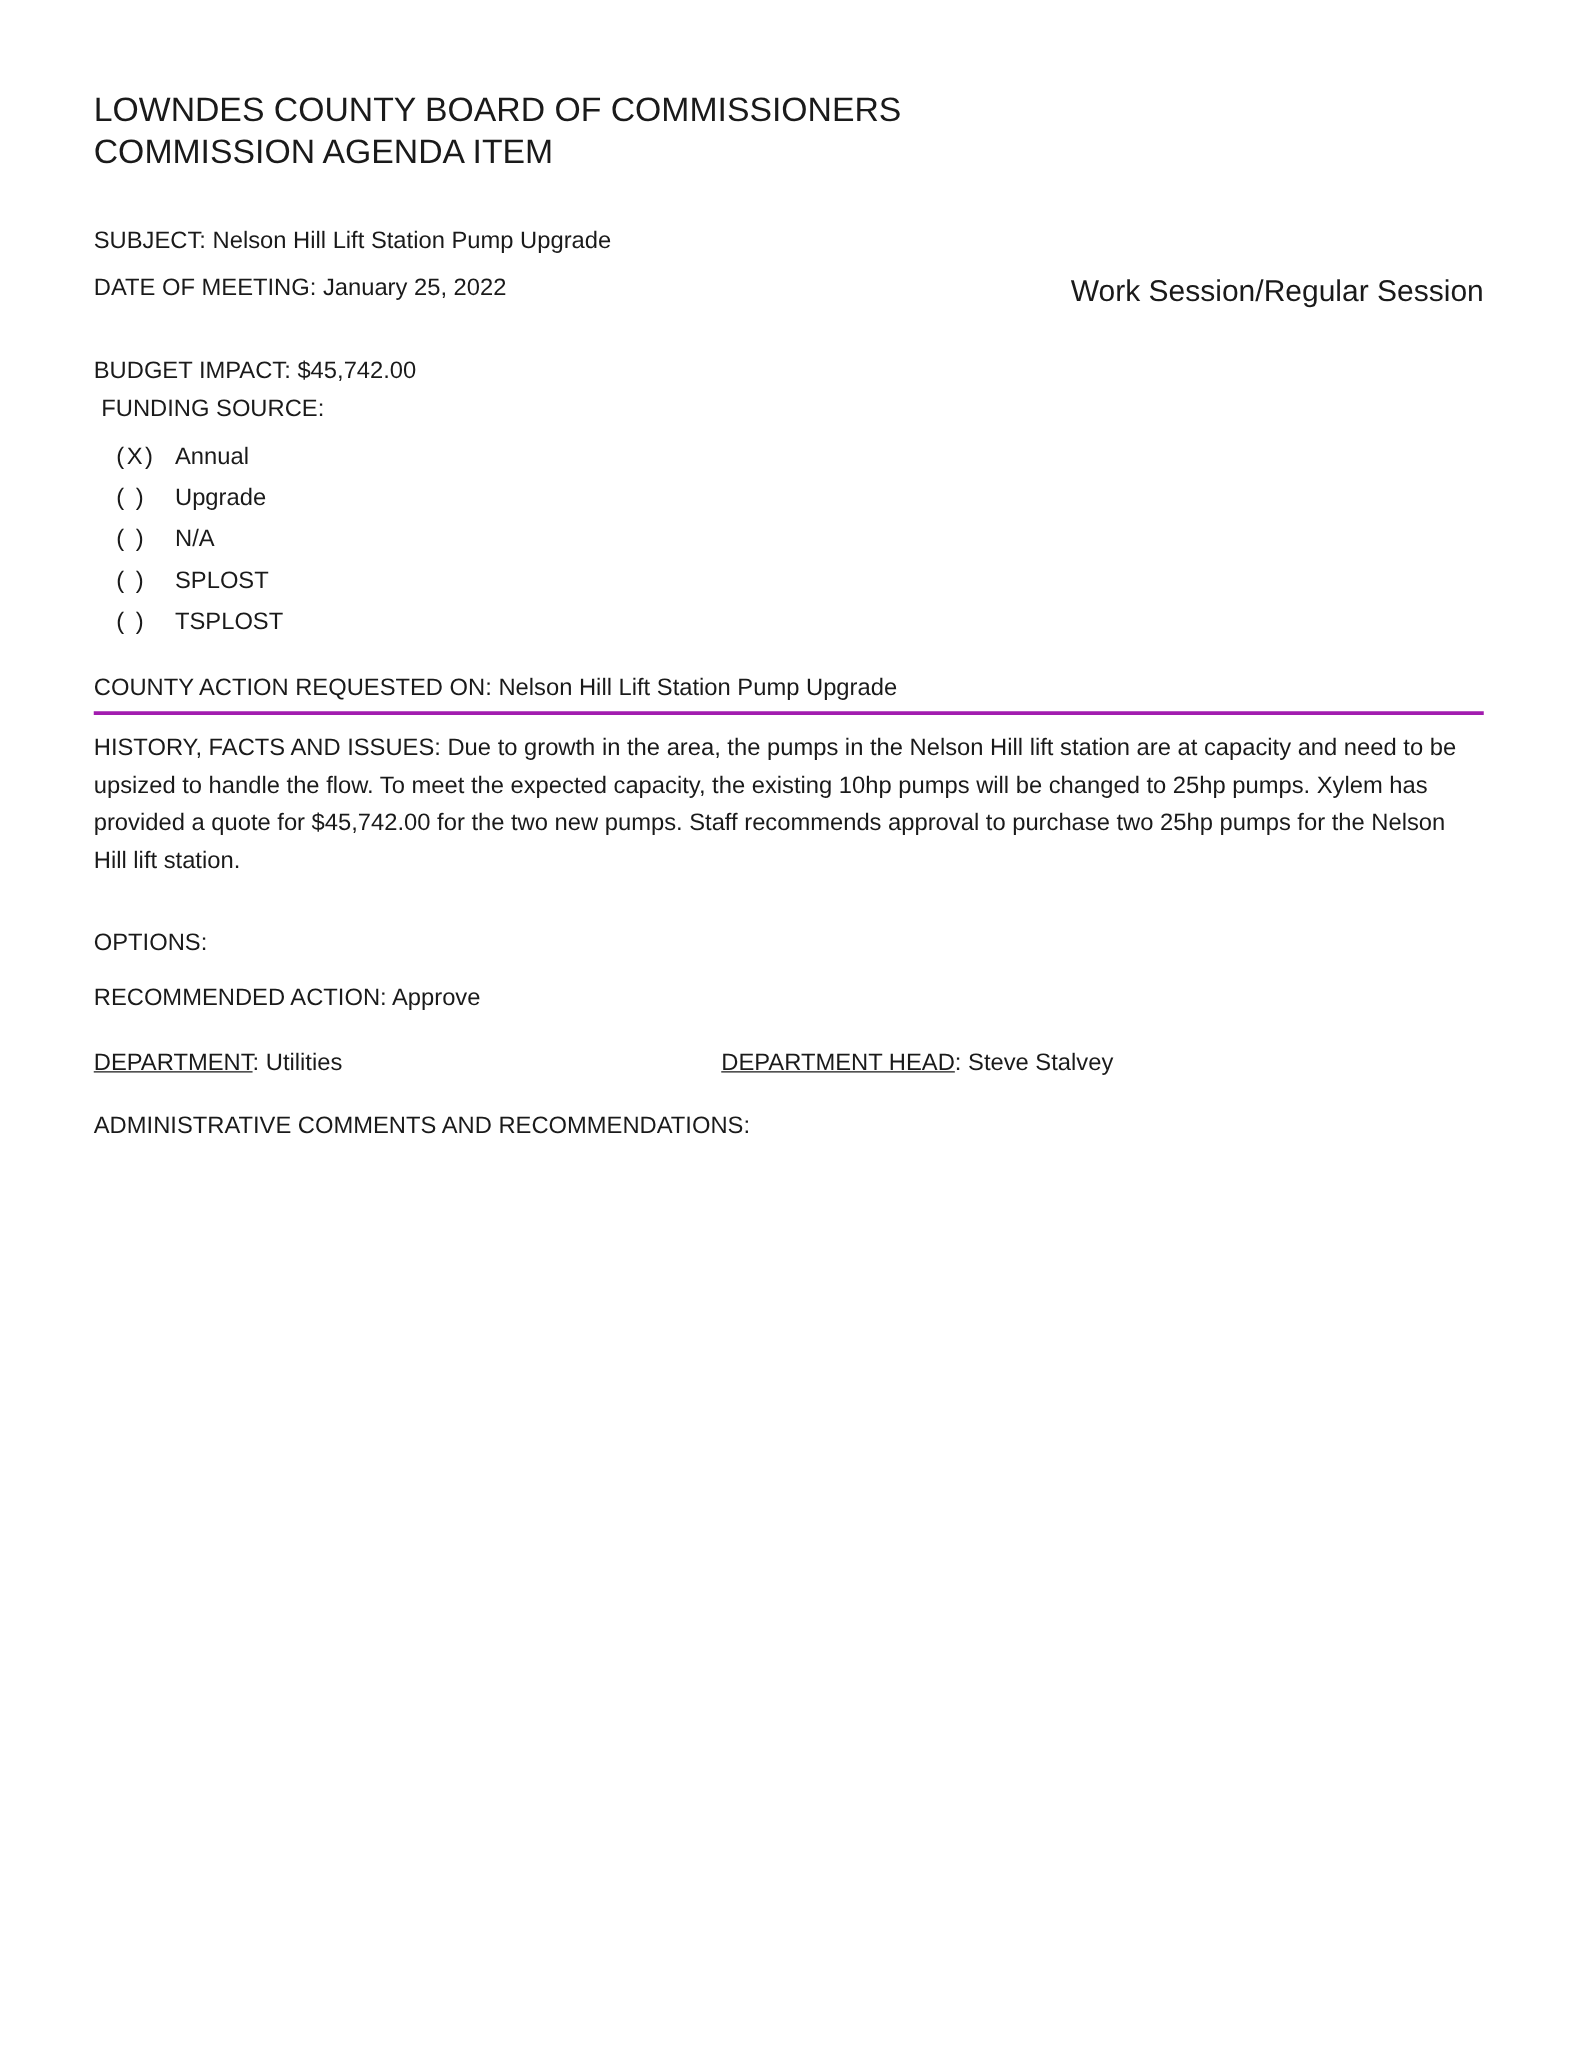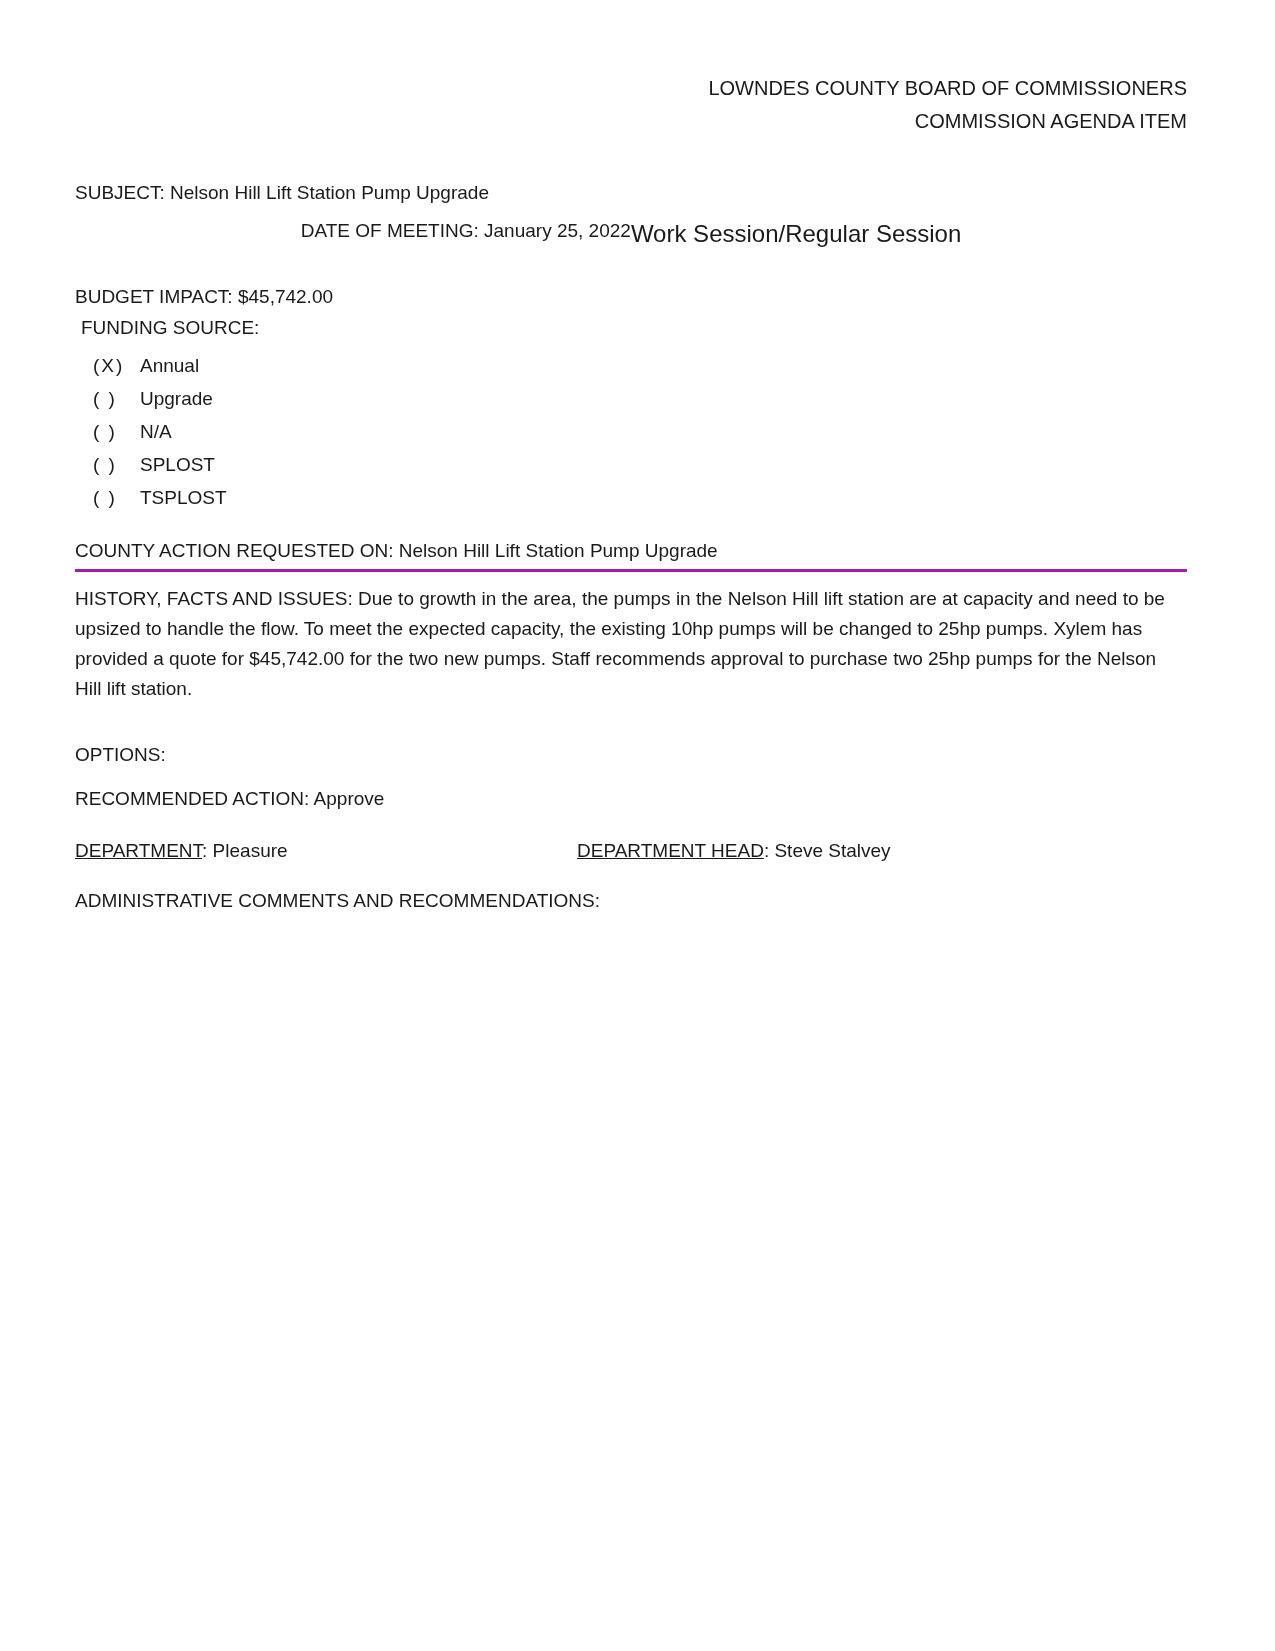--- a/index.html
+++ b/index.html
@@ -12,31 +12,31 @@
     width: 1275px;
     height: 1651px;
     background: #ffffff;
     color: #1a1a1a;
     font-family: "Liberation Sans", sans-serif;
     font-size: 19px;
     box-sizing: border-box;
     padding: 72px 88px 0 75px;
   }
   .doc-title {
-    text-align: right;
-    font-size: 20px;
+    text-align: left;
+    font-size: 27px;
     line-height: 33px;
   }
   .subject-line {
     margin-top: 44px;
   }
   .meeting-row {
     margin-top: 16px;
     display: flex;
-    justify-content: center;
+    justify-content: space-between;
     align-items: flex-start;
   }
   .session-note {
     font-size: 24px;
   }
   .budget-line {
     margin-top: 38px;
   }
   .funding-label {
     margin-top: 9px;
@@ -144,21 +144,21 @@
   <div class="history-para">HISTORY, FACTS AND ISSUES: Due to growth in the area, the pumps in the Nelson Hill lift station are at capacity and need to be upsized to handle the flow. To meet the expected capacity, the existing 10hp pumps will be changed to 25hp pumps. Xylem has provided a quote for $45,742.00 for the two new pumps. Staff recommends approval to purchase two 25hp pumps for the Nelson Hill lift station.</div>
 
   <div class="options-block">
     <span class="options-label">OPTIONS:</span>
   </div>
 
   <div class="recommended-line">RECOMMENDED ACTION: Approve</div>
 
   <div class="department-row">
     <div class="department-cell">
-      <span class="underline">DEPARTMENT</span><span>: Pleasure</span>
+      <span class="underline">DEPARTMENT</span><span>: Utilities</span>
     </div>
     <div>
       <span class="underline">DEPARTMENT HEAD</span><span>: Steve Stalvey</span>
     </div>
   </div>
 
   <div class="admin-line">ADMINISTRATIVE COMMENTS AND RECOMMENDATIONS:</div>
 
 </div>
 

